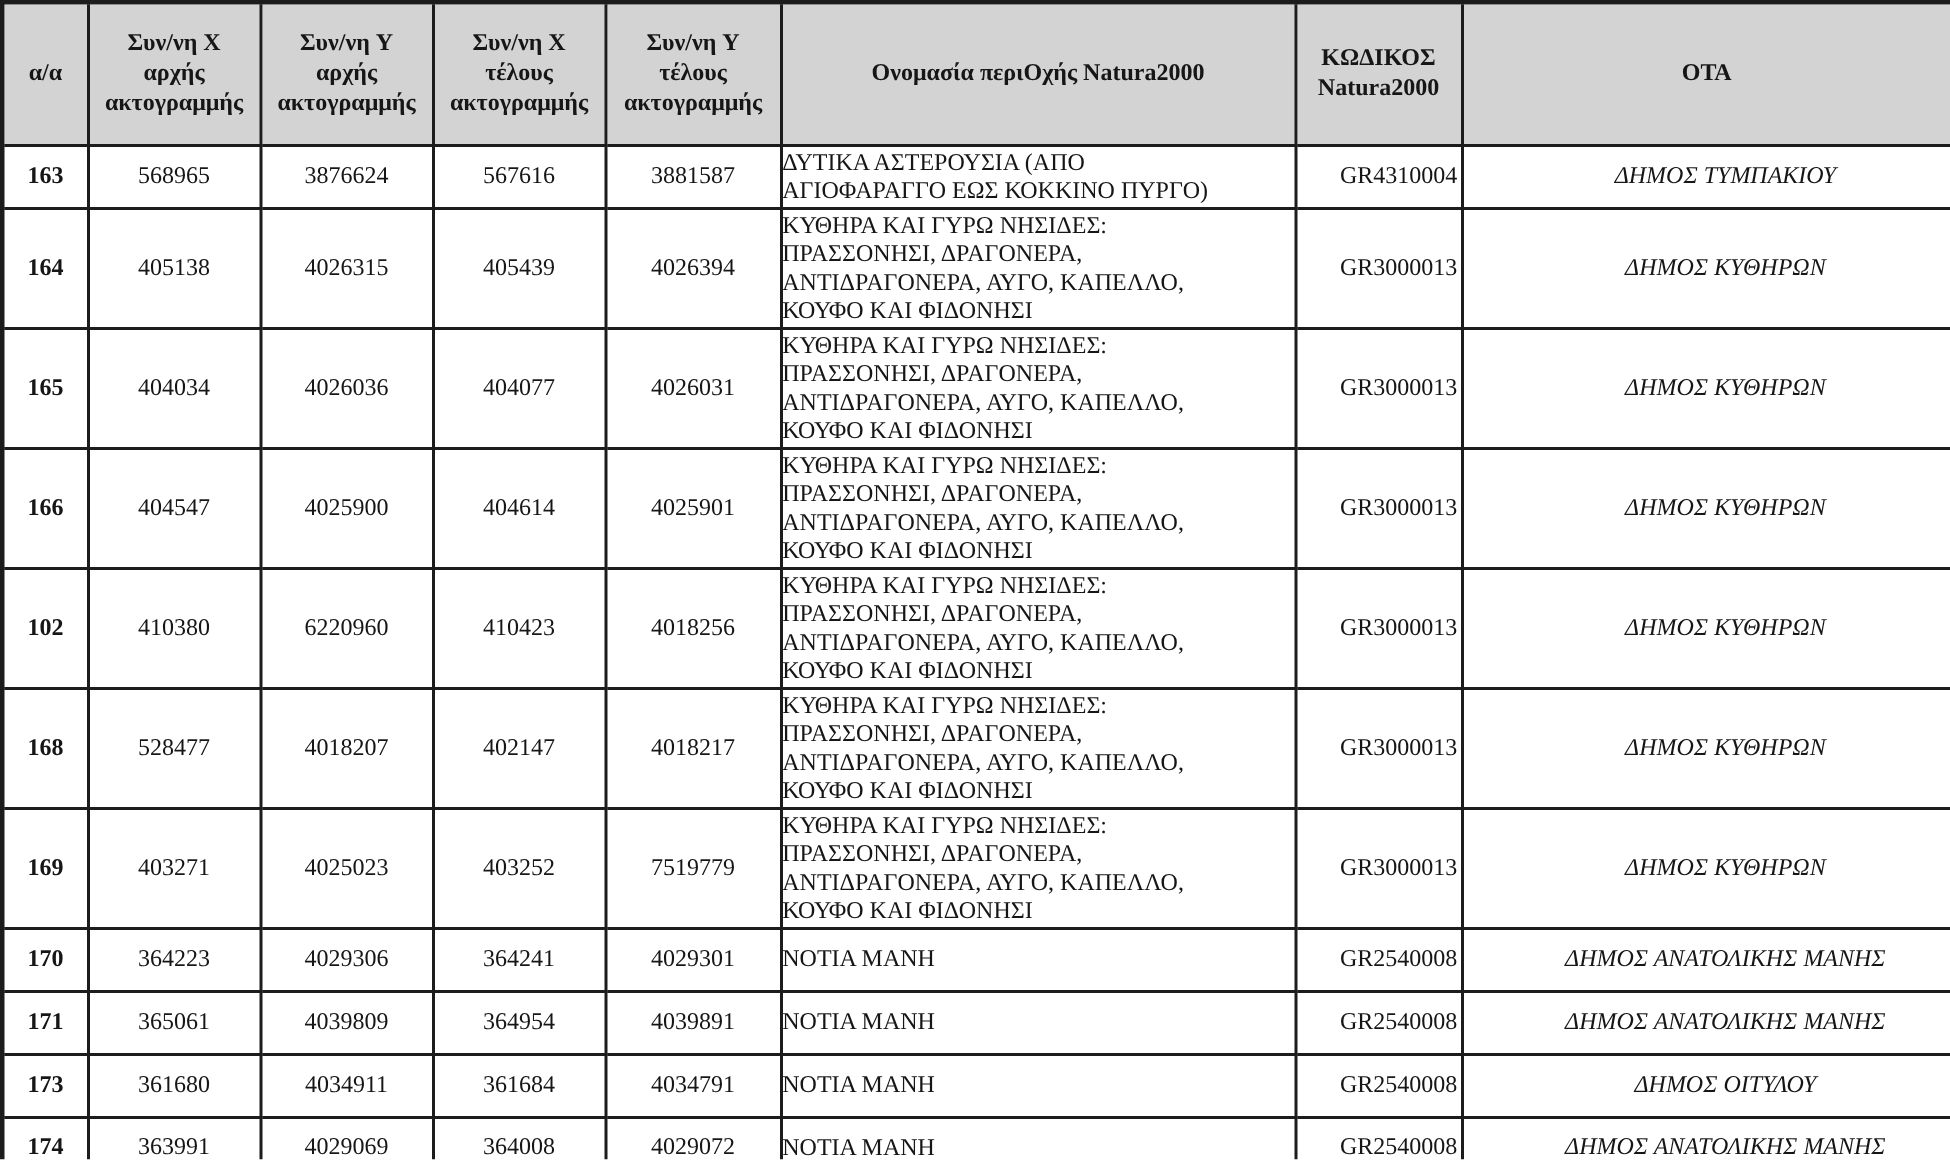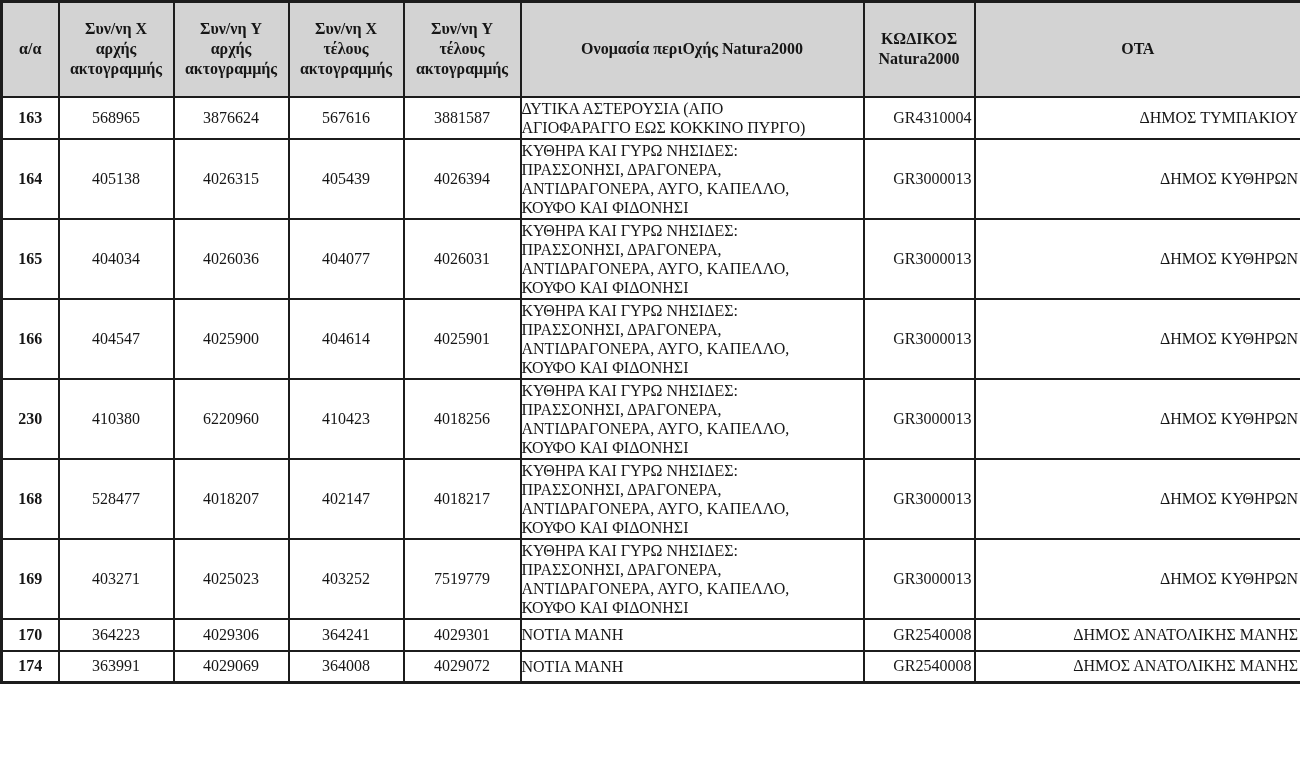--- a/index.html
+++ b/index.html
@@ -76,24 +76,25 @@
   tbody td.col-name {
     text-align: left;
     white-space: pre-line;
     line-height: 19px;
     padding: 1px 0;
   }
   tbody td.col-code {
     text-align: right;
   }
   tbody td.col-ota {
-    text-align: right;
+    text-align: center;
     padding-left: 27px;
-  }
-  tr.lines-1 { height: 32px; }
+    font-style: italic;
+  }
+  tr.lines-1 { height: 42px; }
   tr.lines-2 { height: 32px; }
   tr.lines-4 { height: 77px; }
 </style>
 </head>
 <body>
 
 <div class="page">
   <table class="natura">
     <colgroup>
         <col class="col-num">
@@ -171,21 +172,21 @@
           <td class="col-x_end">404614</td>
           <td class="col-y_end">4025901</td>
           <td class="col-name">ΚΥΘΗΡΑ ΚΑΙ ΓΥΡΩ ΝΗΣΙΔΕΣ:
 ΠΡΑΣΣΟΝΗΣΙ, ΔΡΑΓΟΝΕΡΑ,
 ΑΝΤΙΔΡΑΓΟΝΕΡΑ, ΑΥΓΟ, ΚΑΠΕΛΛΟ,
 ΚΟΥΦΟ ΚΑΙ ΦΙΔΟΝΗΣΙ</td>
           <td class="col-code">GR3000013</td>
           <td class="col-ota">ΔΗΜΟΣ ΚΥΘΗΡΩΝ</td>
         </tr>
         <tr class="lines-4">
-          <td class="col-num">230</td>
+          <td class="col-num">102</td>
           <td class="col-x_start">410380</td>
           <td class="col-y_start">6220960</td>
           <td class="col-x_end">410423</td>
           <td class="col-y_end">4018256</td>
           <td class="col-name">ΚΥΘΗΡΑ ΚΑΙ ΓΥΡΩ ΝΗΣΙΔΕΣ:
 ΠΡΑΣΣΟΝΗΣΙ, ΔΡΑΓΟΝΕΡΑ,
 ΑΝΤΙΔΡΑΓΟΝΕΡΑ, ΑΥΓΟ, ΚΑΠΕΛΛΟ,
 ΚΟΥΦΟ ΚΑΙ ΦΙΔΟΝΗΣΙ</td>
           <td class="col-code">GR3000013</td>
           <td class="col-ota">ΔΗΜΟΣ ΚΥΘΗΡΩΝ</td>
@@ -220,20 +221,40 @@
           <td class="col-num">170</td>
           <td class="col-x_start">364223</td>
           <td class="col-y_start">4029306</td>
           <td class="col-x_end">364241</td>
           <td class="col-y_end">4029301</td>
           <td class="col-name">ΝΟΤΙΑ ΜΑΝΗ</td>
           <td class="col-code">GR2540008</td>
           <td class="col-ota">ΔΗΜΟΣ ΑΝΑΤΟΛΙΚΗΣ ΜΑΝΗΣ</td>
         </tr>
         <tr class="lines-1">
+          <td class="col-num">171</td>
+          <td class="col-x_start">365061</td>
+          <td class="col-y_start">4039809</td>
+          <td class="col-x_end">364954</td>
+          <td class="col-y_end">4039891</td>
+          <td class="col-name">ΝΟΤΙΑ ΜΑΝΗ</td>
+          <td class="col-code">GR2540008</td>
+          <td class="col-ota">ΔΗΜΟΣ ΑΝΑΤΟΛΙΚΗΣ ΜΑΝΗΣ</td>
+        </tr>
+        <tr class="lines-1">
+          <td class="col-num">173</td>
+          <td class="col-x_start">361680</td>
+          <td class="col-y_start">4034911</td>
+          <td class="col-x_end">361684</td>
+          <td class="col-y_end">4034791</td>
+          <td class="col-name">ΝΟΤΙΑ ΜΑΝΗ</td>
+          <td class="col-code">GR2540008</td>
+          <td class="col-ota">ΔΗΜΟΣ ΟΙΤΥΛΟΥ</td>
+        </tr>
+        <tr class="lines-1">
           <td class="col-num">174</td>
           <td class="col-x_start">363991</td>
           <td class="col-y_start">4029069</td>
           <td class="col-x_end">364008</td>
           <td class="col-y_end">4029072</td>
           <td class="col-name">ΝΟΤΙΑ ΜΑΝΗ</td>
           <td class="col-code">GR2540008</td>
           <td class="col-ota">ΔΗΜΟΣ ΑΝΑΤΟΛΙΚΗΣ ΜΑΝΗΣ</td>
         </tr>
       </tbody>

